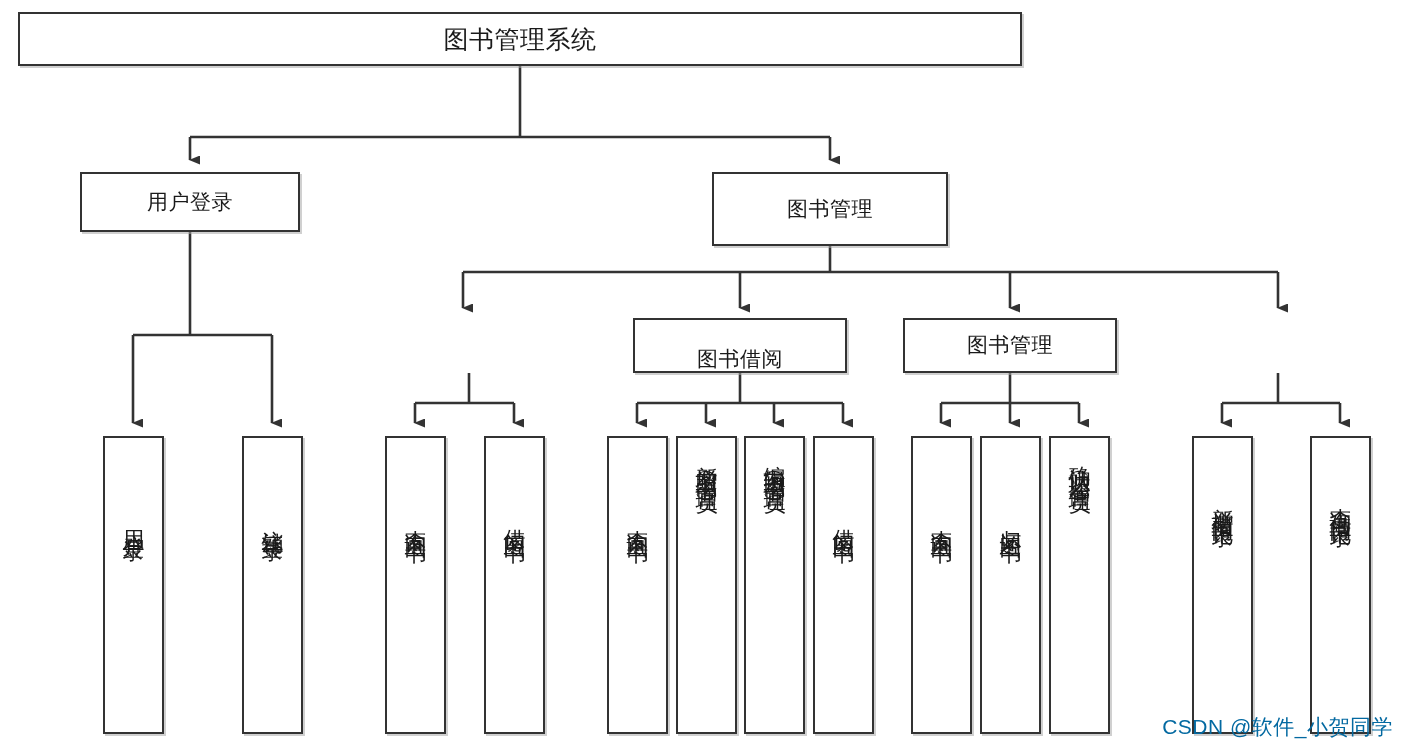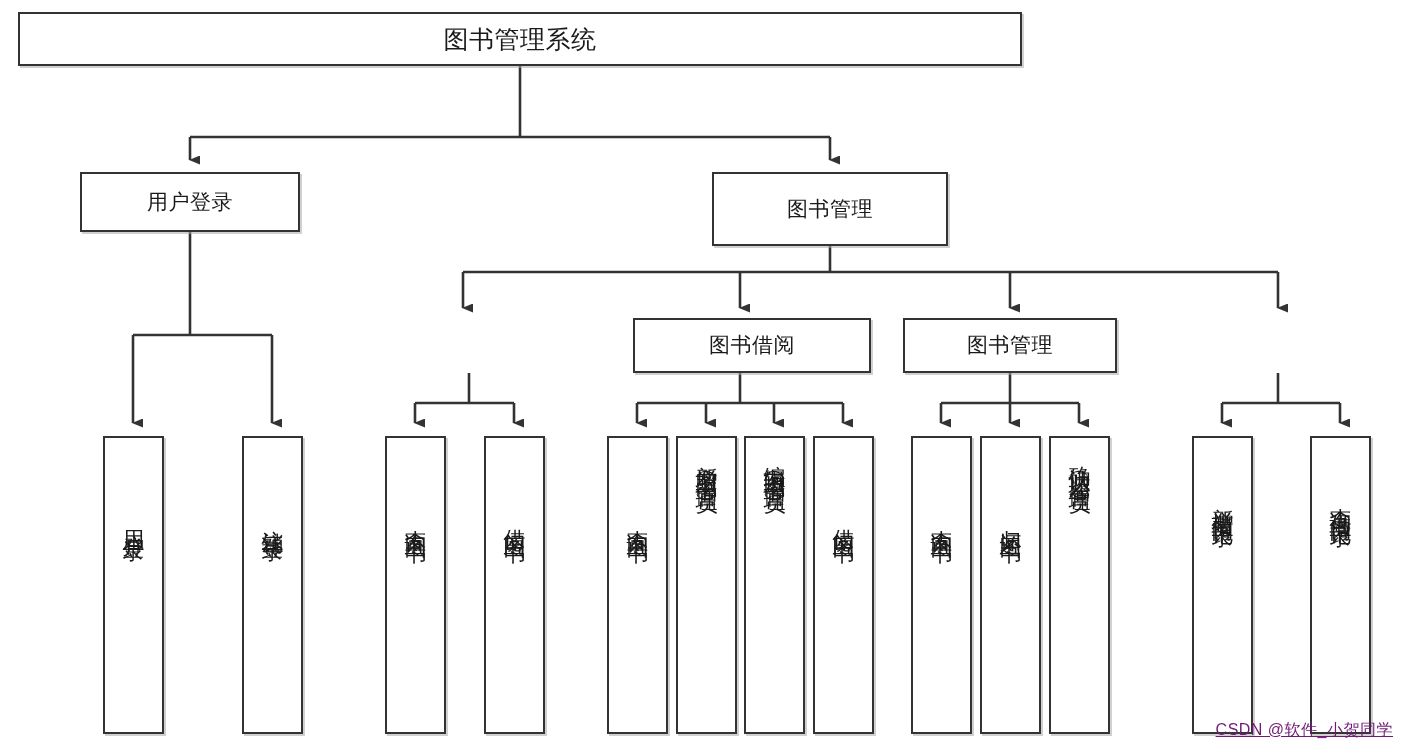--- a/index.html
+++ b/index.html
@@ -67,26 +67,25 @@
     text-align: left;
   }
   .node.v.mid .label { padding-top: 70px; }
   .node.v.mid2 .label { padding-top: 48px; }
   .node.v.top .label { padding-top: 6px; }
 
   .watermark {
     position: absolute;
     right: 12px;
     bottom: 6px;
-    font-size: 16px;
-    color: #701a75;
+    font-size: 21px;
+    color: #0369a1;
     z-index: 5;
     white-space: nowrap;
     letter-spacing: 0.5px;
-    text-decoration: underline;
   }
 </style>
 </head>
 <body>
 
 <div id="canvas">
 
   <svg id="connectors" viewBox="0 0 1405 747" xmlns="http://www.w3.org/2000/svg">
     <defs>
       <marker id="arrow" markerWidth="9" markerHeight="11" refX="4.5" refY="10" orient="auto" markerUnits="userSpaceOnUse">
@@ -143,21 +142,21 @@
 
   <div class="node h" style="left:80px; top:172px; width:220px; height:60px;">
     <span class="label">用户登录</span>
   </div>
 
   <div class="node h" style="left:712px; top:172px; width:236px; height:74px;">
     <span class="label">图书管理</span>
   </div>
 
 
-  <div class="node h" style="left:633px; top:318px; width:238px; height:55px;">
+  <div class="node h" style="left:633px; top:318px; width:214px; height:55px;align-items:flex-end;">
     <span class="label">图书借阅</span>
   </div>
 
   <div class="node h" style="left:903px; top:318px; width:214px; height:55px;">
     <span class="label">图书管理</span>
   </div>
 
 
   <div class="node v mid" style="left:103px; top:436px; width:61px; height:298px;">
     <span class="label">用户登录</span>

